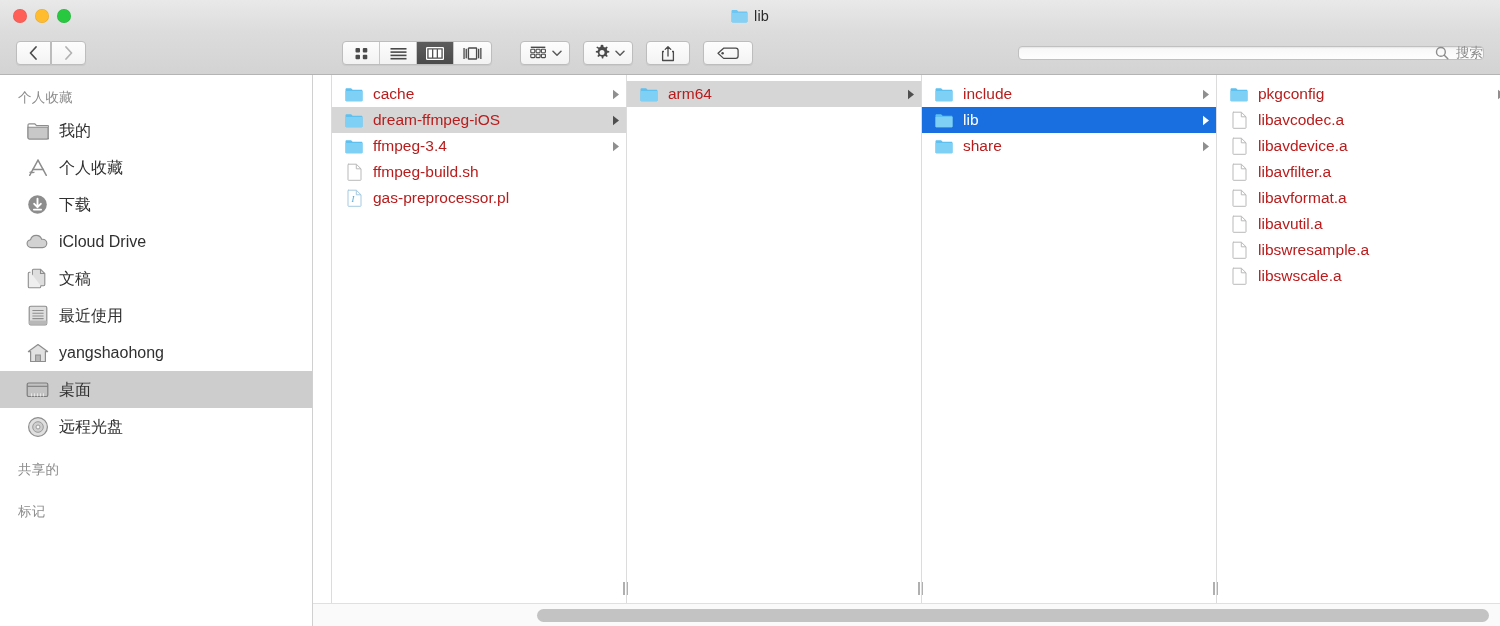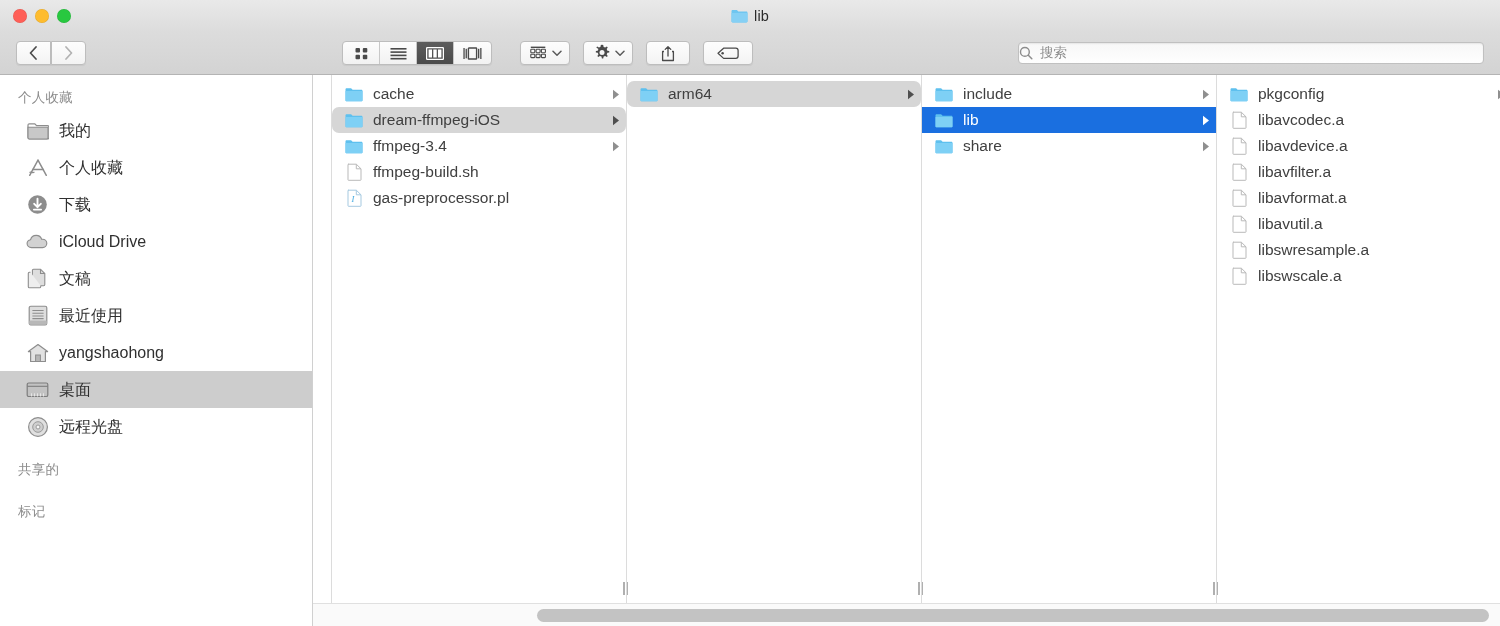--- a/index.html
+++ b/index.html
@@ -67,24 +67,24 @@
 
   .drop-btn {
     display: flex; align-items: center; gap: 4px; padding: 0 7px 0 9px;
     height: 24px;
   }
   .tbtn.plain { width: 44px; }
   .tbtn.plain2 { width: 50px; }
 
   .search-wrap { margin-left: auto; }
   .search-field {
-    width: 466px; height: 22px; border-radius: 4px;
+    width: 466px; height: 14px; border-radius: 4px;
     background: linear-gradient(to bottom,#f7f7f7,#fefefe);
     border: 1px solid #c0c0c0;
-    display: flex; align-items: center; justify-content: flex-start; gap: 7px;
+    display: flex; align-items: center; justify-content: flex-end; gap: 7px;
     box-shadow: inset 0 1px 1.5px rgba(0,0,0,.07);
   }
   .search-ph { font-size: 13.5px; color: #8d8d8d; }
 
   
   .body { flex: 1; display: flex; min-height: 0; position: relative; }
 
   
   .sidebar {
     width: 313px; flex: 0 0 313px;
@@ -109,23 +109,23 @@
   .columns { flex: 1; display: flex; min-height: 0; background: #fff; }
   .col {
     width: 295px; flex: 0 0 295px; background: #fff;
     border-right: 1px solid #dcdcdc;
     position: relative; padding-top: 6px;
   }
   .col.last { border-right: 1px solid #dcdcdc; }
   .row {
     display: flex; align-items: center; height: 26px;
     padding-left: 12px; padding-right: 6px; gap: 9px;
-    font-size: 15.5px; color: #404040; position: relative;
-  }
-  .row.sel-gray { background: #d6d6d6; border-radius: 7px; }
+    font-size: 15.5px; color: #b91c1c; position: relative;
+  }
+  .row.sel-gray { background: #d6d6d6; }
   .row.sel-blue { background: #1a6fe0; color: #fff; }
   .row-icon { width: 20px; height: 18px; flex: 0 0 20px; display: flex; align-items: center; justify-content: center; }
   .row-label { flex: 1; white-space: nowrap; overflow: hidden; text-overflow: ellipsis; line-height: 1; }
   .disclosure { flex: 0 0 9px; width: 9px; height: 12px; display: flex; align-items: center; justify-content: center; }
 
   .col-handle {
     position: absolute; right: -4px; bottom: 8px; width: 9px; height: 14px;
     display: flex; gap: 2px; align-items: center; justify-content: center; z-index: 3;
   }
   .col-handle i { display: block; width: 1.5px; height: 13px; background: #b0b0b0; }

